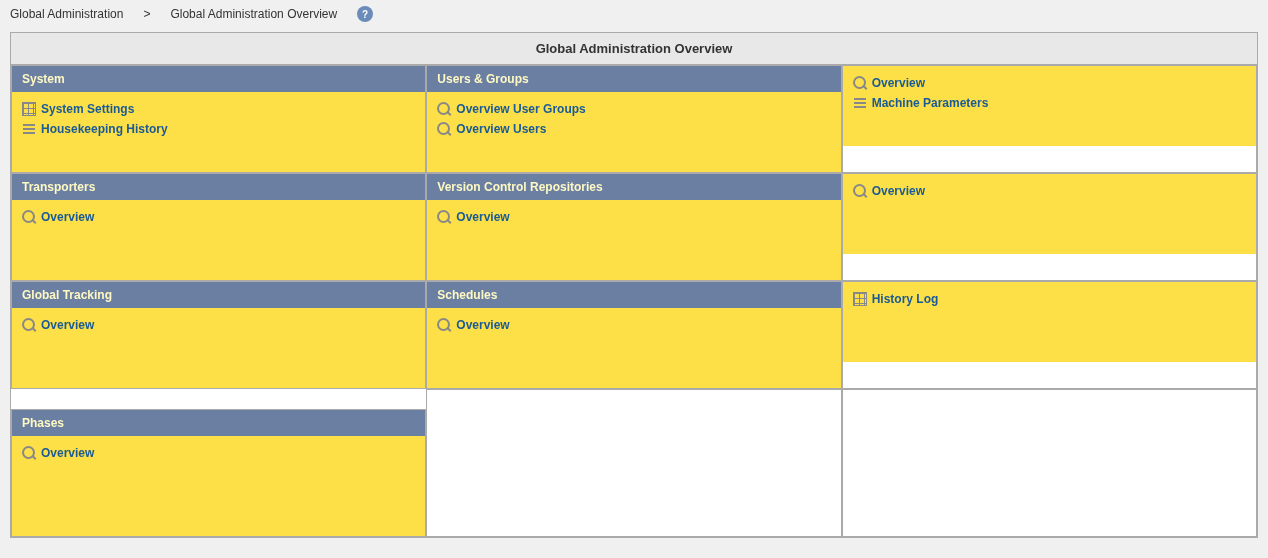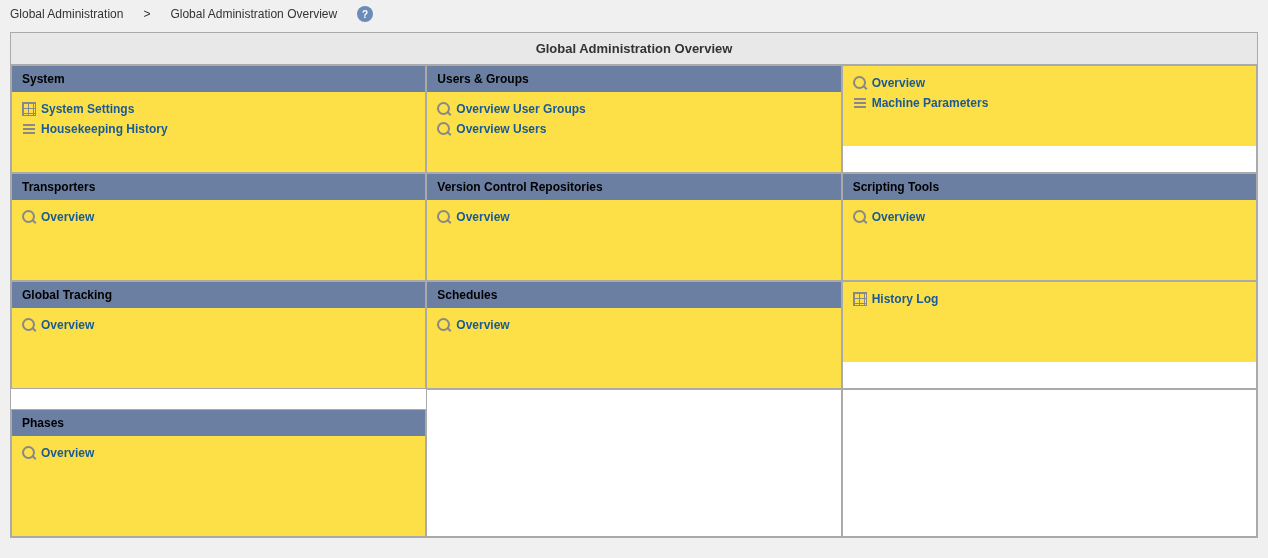--- a/index.html
+++ b/index.html
@@ -42,21 +42,21 @@
       font-weight: bold;
       font-size: 13px;
       border-bottom: 1px solid #aaa;
     }
     .grid-cell {
       border: 1px solid #aaa;
       border-collapse: collapse;
     }
     .cell-header {
       background: #6b7fa3;
-      color: #000000;
+      color: #fef9c3;
       padding: 6px 10px;
       font-weight: bold;
       font-size: 12px;
     }
     .cell-body {
       padding: 10px 10px;
       min-height: 80px;
       background: #fde047;
     }
     .cell-link {
@@ -218,21 +218,20 @@
         <div class="cell-header">Version Control Repositories</div>
         <div class="cell-body">
           <a class="cell-link">
             <span class="icon-search"></span>
             <span>Overview</span>
           </a>
         </div>
       </div>
 
       <div class="grid-cell">
-        <div class="cell-header">Scripting Tools</div>
         <div class="cell-body">
           <a class="cell-link">
             <span class="icon-search"></span>
             <span>Overview</span>
           </a>
         </div>
       </div>
 
     </div>
 

